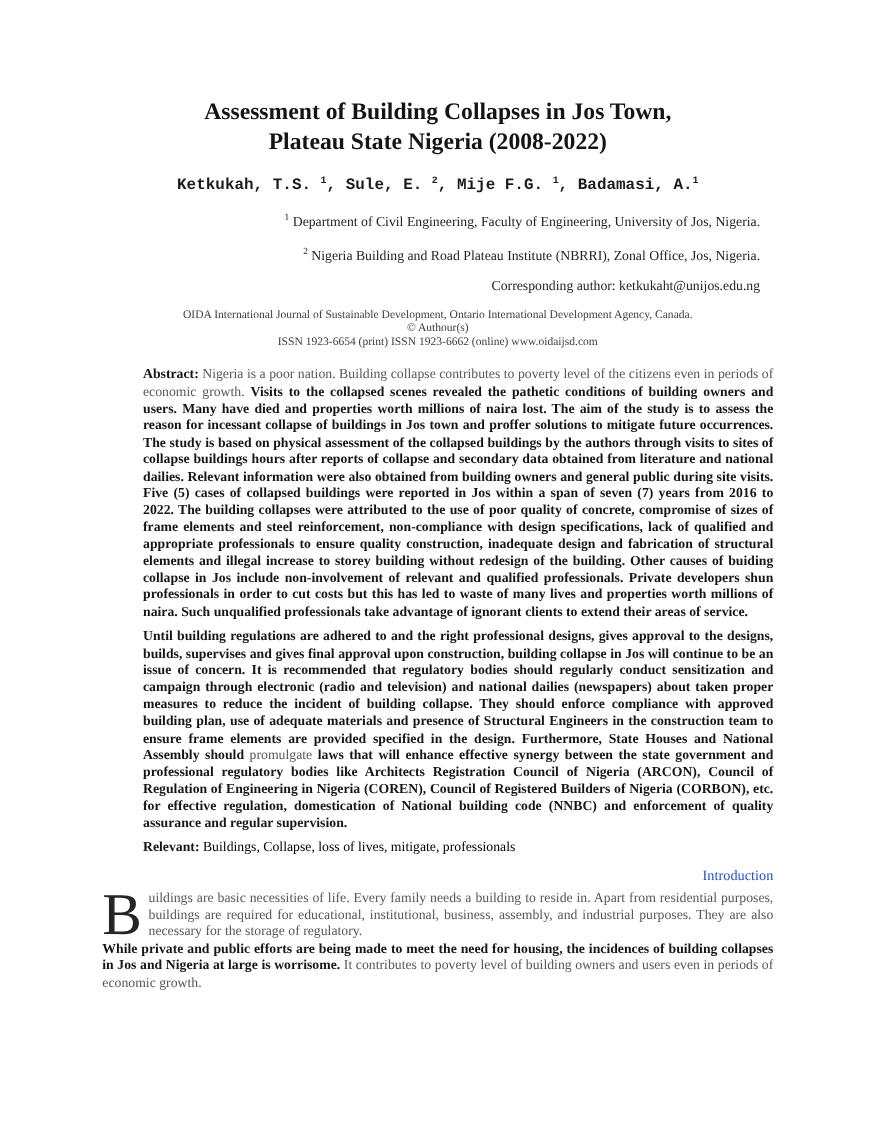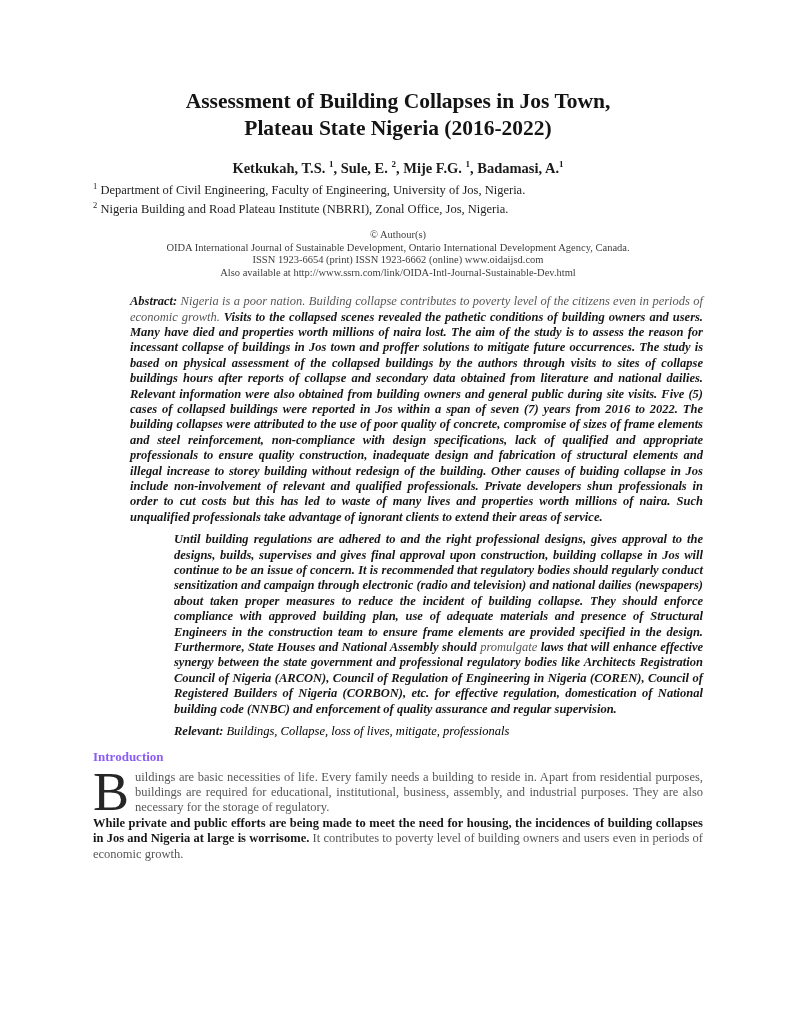--- a/index.html
+++ b/index.html
@@ -24,55 +24,56 @@
     color: #141414;
     margin: 0;
   }
   .byline {
     text-align: center;
     font-size: 14.5px;
     font-weight: bold;
     color: #1b1b1b;
     margin: 13px 0 2px 0;
     line-height: 18px;
+    font-family: Liberation Mono, monospace;
   }
   .byline sup { font-size: 9px; }
   .affil {
-    text-align: left;
+    text-align: right;
     font-size: 12.5px;
     line-height: 15.5px;
-    margin: 0;
+    margin: 12px;
     color: #222222;
   }
   .affil sup { font-size: 8.5px; }
   .imprint {
     text-align: center;
     font-size: 10.5px;
     line-height: 12.5px;
     color: #3d3d3d;
     margin: 11px 0 0 0;
   }
   .imprint p { margin: 0; }
-  .abstract-block { margin: 15px 0 0 37px; font-style: italic; } 
+  .abstract-block { margin: 15px 0 0 37px; } 
   .para {
     text-align: justify;
     font-size: 12.5px;
     line-height: 15.4px;
     margin: 0;
   }
-  .para + .para { margin-top: 7px; margin-left: 44px; }
+  .para + .para { margin-top: 7px; }
   .ink-bold  { font-weight: bold; color: #161616; }
   .muted     { font-weight: normal; color: #575757; }
   .plain     { font-weight: normal; color: #000000; }
   .keywords  { margin-top: 8px; }
   .section-heading {
-    text-align: left;
+    text-align: right;
     font-size: 13px;
-    font-weight: bold;
-    color: #8b5cf6;
+    font-weight: normal;
+    color: #1d4ed8;
     margin: 9px 0 5px 0;
     line-height: 16px;
   }
   .intro-para {
     text-align: justify;
     font-size: 12.5px;
     line-height: 15.4px;
     margin: 0;
   }
   .dropcap {
@@ -85,33 +86,33 @@
   }
 </style>
 </head>
 <body>
 
 <div class="page">
   <div class="content">
 
     <h1 class="title">
       <span>Assessment of Building Collapses in Jos Town,</span><br>
-      <span>Plateau State Nigeria (2016-2022)</span>
+      <span>Plateau State Nigeria (2008-2022)</span>
     </h1>
 
     <p class="byline"><span>Ketkukah, T.S. </span><sup>1</sup><span>, Sule, E. </span><sup>2</sup><span>, Mije F.G. </span><sup>1</sup><span>, Badamasi, A.</span><sup>1</sup></p>
 
     <p class="affil"><sup>1</sup><span> Department of Civil Engineering, Faculty of Engineering, University of Jos, Nigeria.</span></p>
     <p class="affil"><sup>2</sup><span> Nigeria Building and Road Plateau Institute (NBRRI), Zonal Office, Jos, Nigeria.</span></p>
+    <p class="affil">Corresponding author: ketkukaht@unijos.edu.ng</p>
 
     <div class="imprint">
+      <p>OIDA International Journal of Sustainable Development, Ontario International Development Agency, Canada.</p>
       <p>© Authour(s)</p>
-      <p>OIDA International Journal of Sustainable Development, Ontario International Development Agency, Canada.</p>
       <p>ISSN 1923-6654 (print) ISSN 1923-6662 (online) www.oidaijsd.com</p>
-      <p>Also available at http://www.ssrn.com/link/OIDA-Intl-Journal-Sustainable-Dev.html</p>
     </div>
 
     <div class="abstract-block">
       <p class="para"><span class="ink-bold">Abstract:</span><span class="muted"> Nigeria is a poor nation. Building collapse contributes to poverty level of the citizens even in periods of economic growth. </span><span class="ink-bold">Visits to the collapsed scenes revealed the pathetic conditions of building owners and users. Many have died and properties worth millions of naira lost. The aim of the study is to assess the reason for incessant collapse of buildings in Jos town and proffer solutions to mitigate future occurrences. The study is based on physical assessment of the collapsed buildings by the authors through visits to sites of collapse buildings hours after reports of collapse and secondary data obtained from literature and national dailies. Relevant information were also obtained from building owners and general public during site visits. Five (5) cases of collapsed buildings were reported in Jos within a span of seven (7) years from 2016 to 2022. The building collapses were attributed to the use of poor quality of concrete, compromise of sizes of frame elements and steel reinforcement, non-compliance with design specifications, lack of qualified and appropriate professionals to ensure quality construction, inadequate design and fabrication of structural elements and illegal increase to storey building without redesign of the building. Other causes of buiding collapse in Jos include non-involvement of relevant and qualified professionals. Private developers shun professionals in order to cut costs but this has led to waste of many lives and properties worth millions of naira. Such unqualified professionals take advantage of ignorant clients to extend their areas of service.</span></p>
       <p class="para"><span class="ink-bold">Until building regulations are adhered to and the right professional designs, gives approval to the designs, builds, supervises and gives final approval upon construction, building collapse in Jos will continue to be an issue of concern. It is recommended that regulatory bodies should regularly conduct sensitization and campaign through electronic (radio and television) and national dailies (newspapers) about taken proper measures to reduce the incident of building collapse.  They should enforce compliance with approved building plan, use of adequate materials and presence of Structural Engineers in the construction team to ensure frame elements are provided specified in the design. Furthermore, State Houses and National Assembly should </span><span class="muted">promulgate</span><span class="ink-bold"> laws that will enhance effective synergy between the state government and professional regulatory bodies like Architects Registration Council of Nigeria (ARCON), Council of Regulation of Engineering in Nigeria (COREN), Council of Registered Builders of Nigeria (CORBON), etc. for effective regulation, domestication of National building code (NNBC) and enforcement of quality assurance and regular supervision.</span></p>
       <p class="para keywords"><span class="ink-bold">Relevant:</span><span class="plain"> Buildings, Collapse, loss of lives, mitigate, professionals</span></p>
     </div>
 
     <h2 class="section-heading">Introduction</h2>
 

